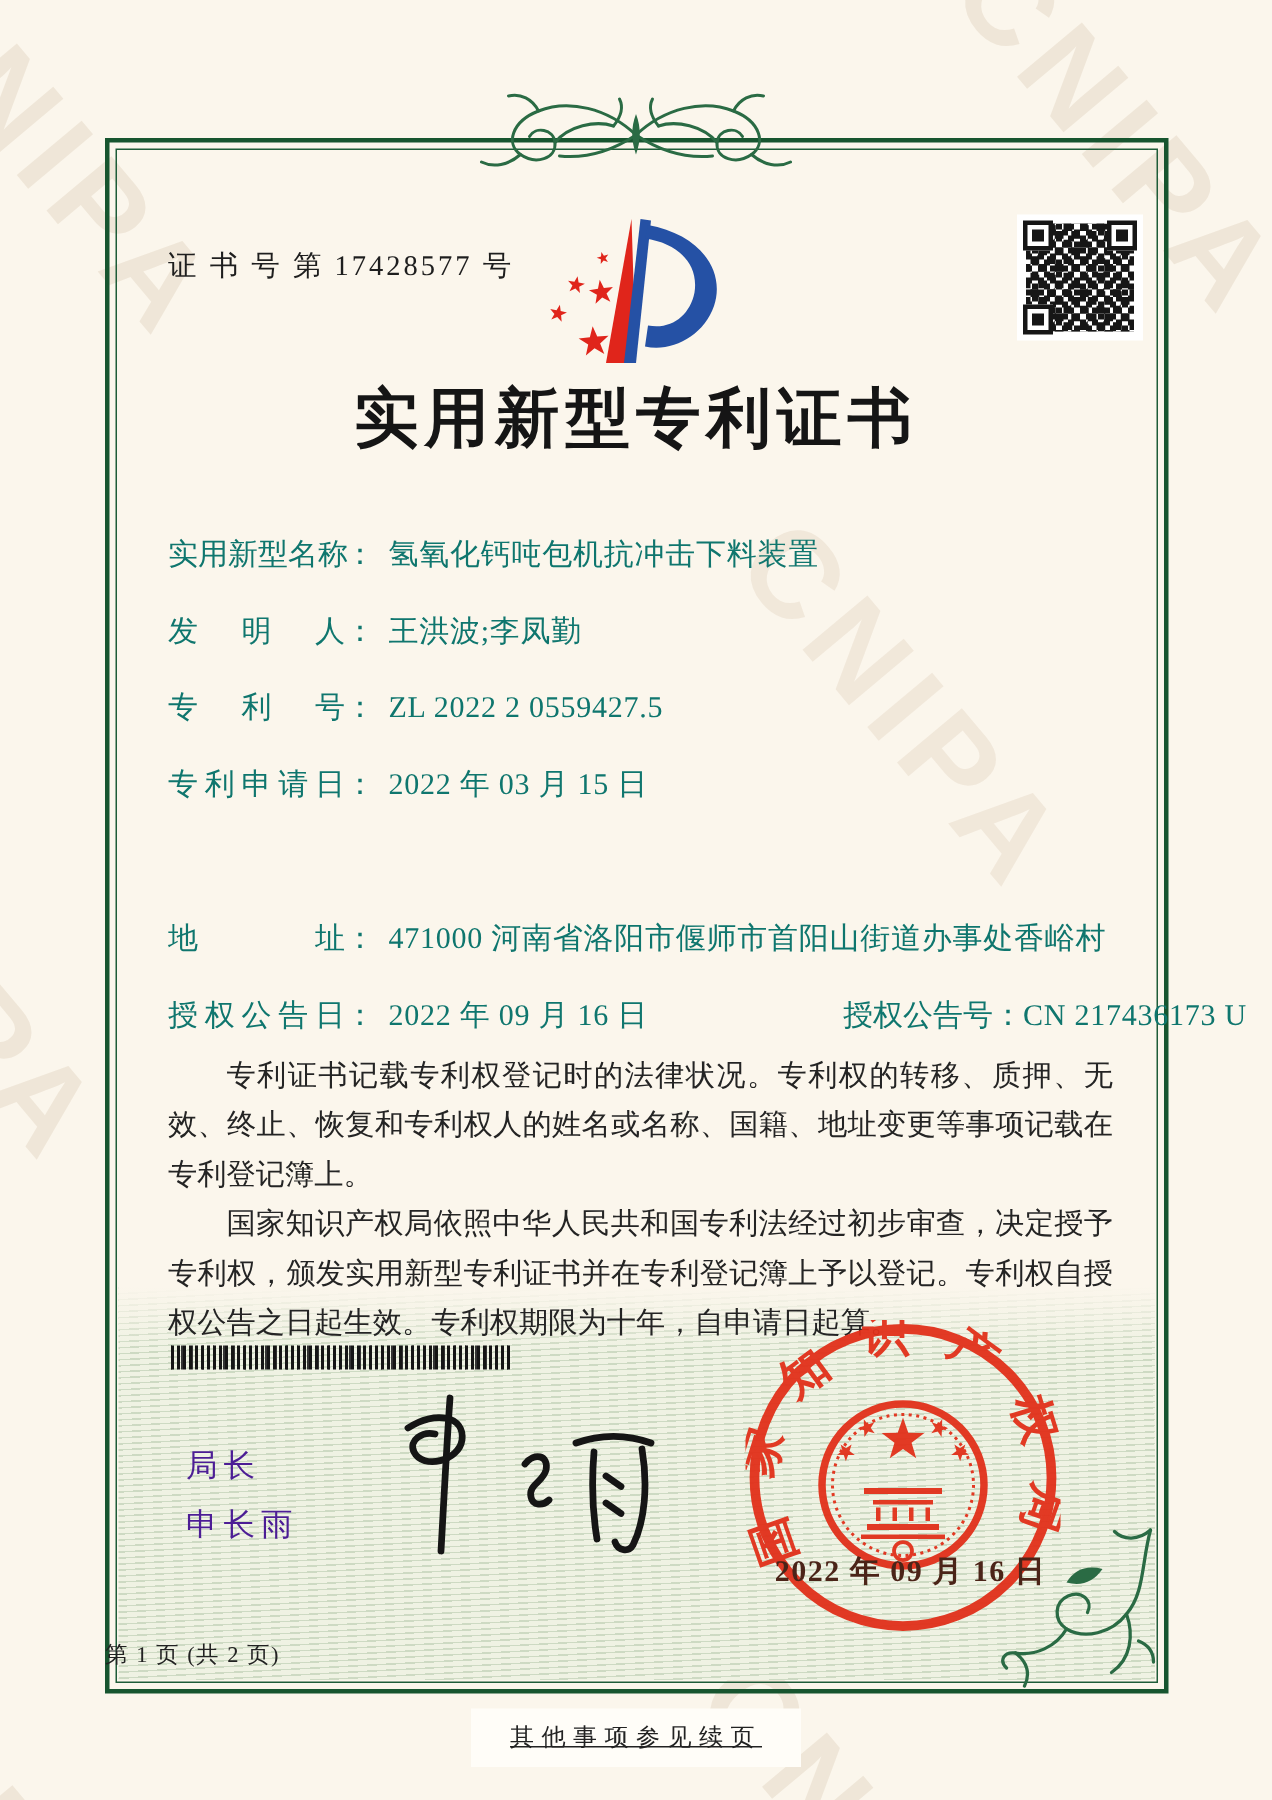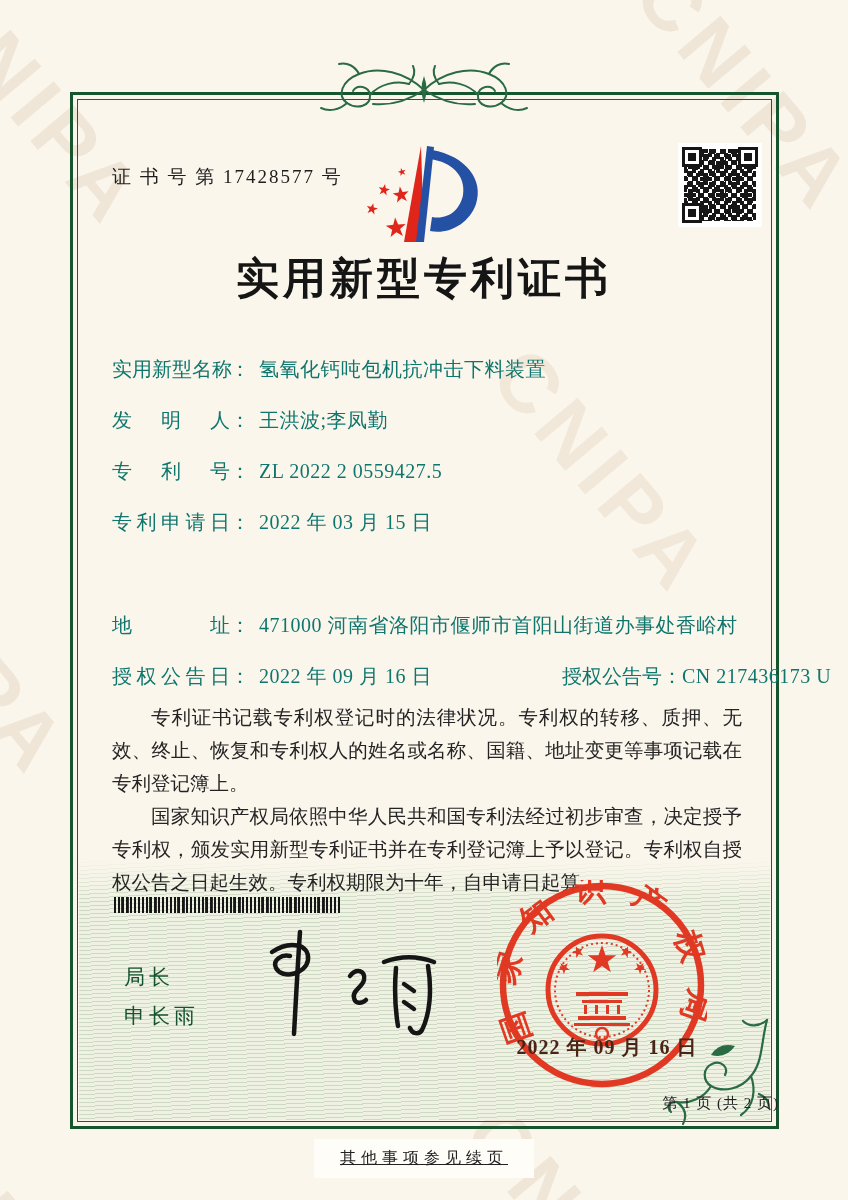--- a/index.html
+++ b/index.html
@@ -60,25 +60,25 @@
         repeating-conic-gradient(#161616 0 25%,rgba(0,0,0,0) 0 50%) 3px 5px/11px 11px;}
   .fp{position:absolute;width:20px;height:20px;border:3px solid #161616;background:#fff;box-sizing:border-box;}
   .fp::after{content:"";position:absolute;left:3px;top:3px;width:8px;height:8px;background:#161616;}
   .fp.tl{left:4px;top:4px;} .fp.tr{right:4px;top:4px;} .fp.bl{left:4px;bottom:4px;}
 
   
   .seal{position:absolute;left:497px;top:880px;width:210px;height:210px;}
   .seal-date{position:absolute;left:507px;top:1034px;width:200px;text-align:center;
       font-size:20px;font-weight:bold;color:#4b2418;letter-spacing:1px;}
   .signature{position:absolute;left:238px;top:926px;}
-  .officer{position:absolute;left:124px;font-size:21px;letter-spacing:4px;color:#14532d;
+  .officer{position:absolute;left:124px;font-size:21px;letter-spacing:4px;color:#4c1d95;
       font-family:"Liberation Sans","DejaVu Sans",sans-serif;}
   .officer.t{top:963px;} .officer.n{top:1002px;}
 
-  .pageno{position:absolute;left:70px;top:1094px;width:709px;text-align:right;
+  .pageno{position:absolute;left:70px;top:1094px;width:709px;text-align:left;
       font-size:15px;letter-spacing:1px;color:#222;}
   .cont{position:absolute;left:50%;top:1139px;transform:translateX(-50%);
       background:#fffdf8;padding:9px 26px;font-size:16px;letter-spacing:5px;color:#222;white-space:nowrap;text-decoration:underline;}
 </style>
 </head>
 <body>
 
 <div class="page">
 
   <span class="wm wm1">CNIPA</span>

